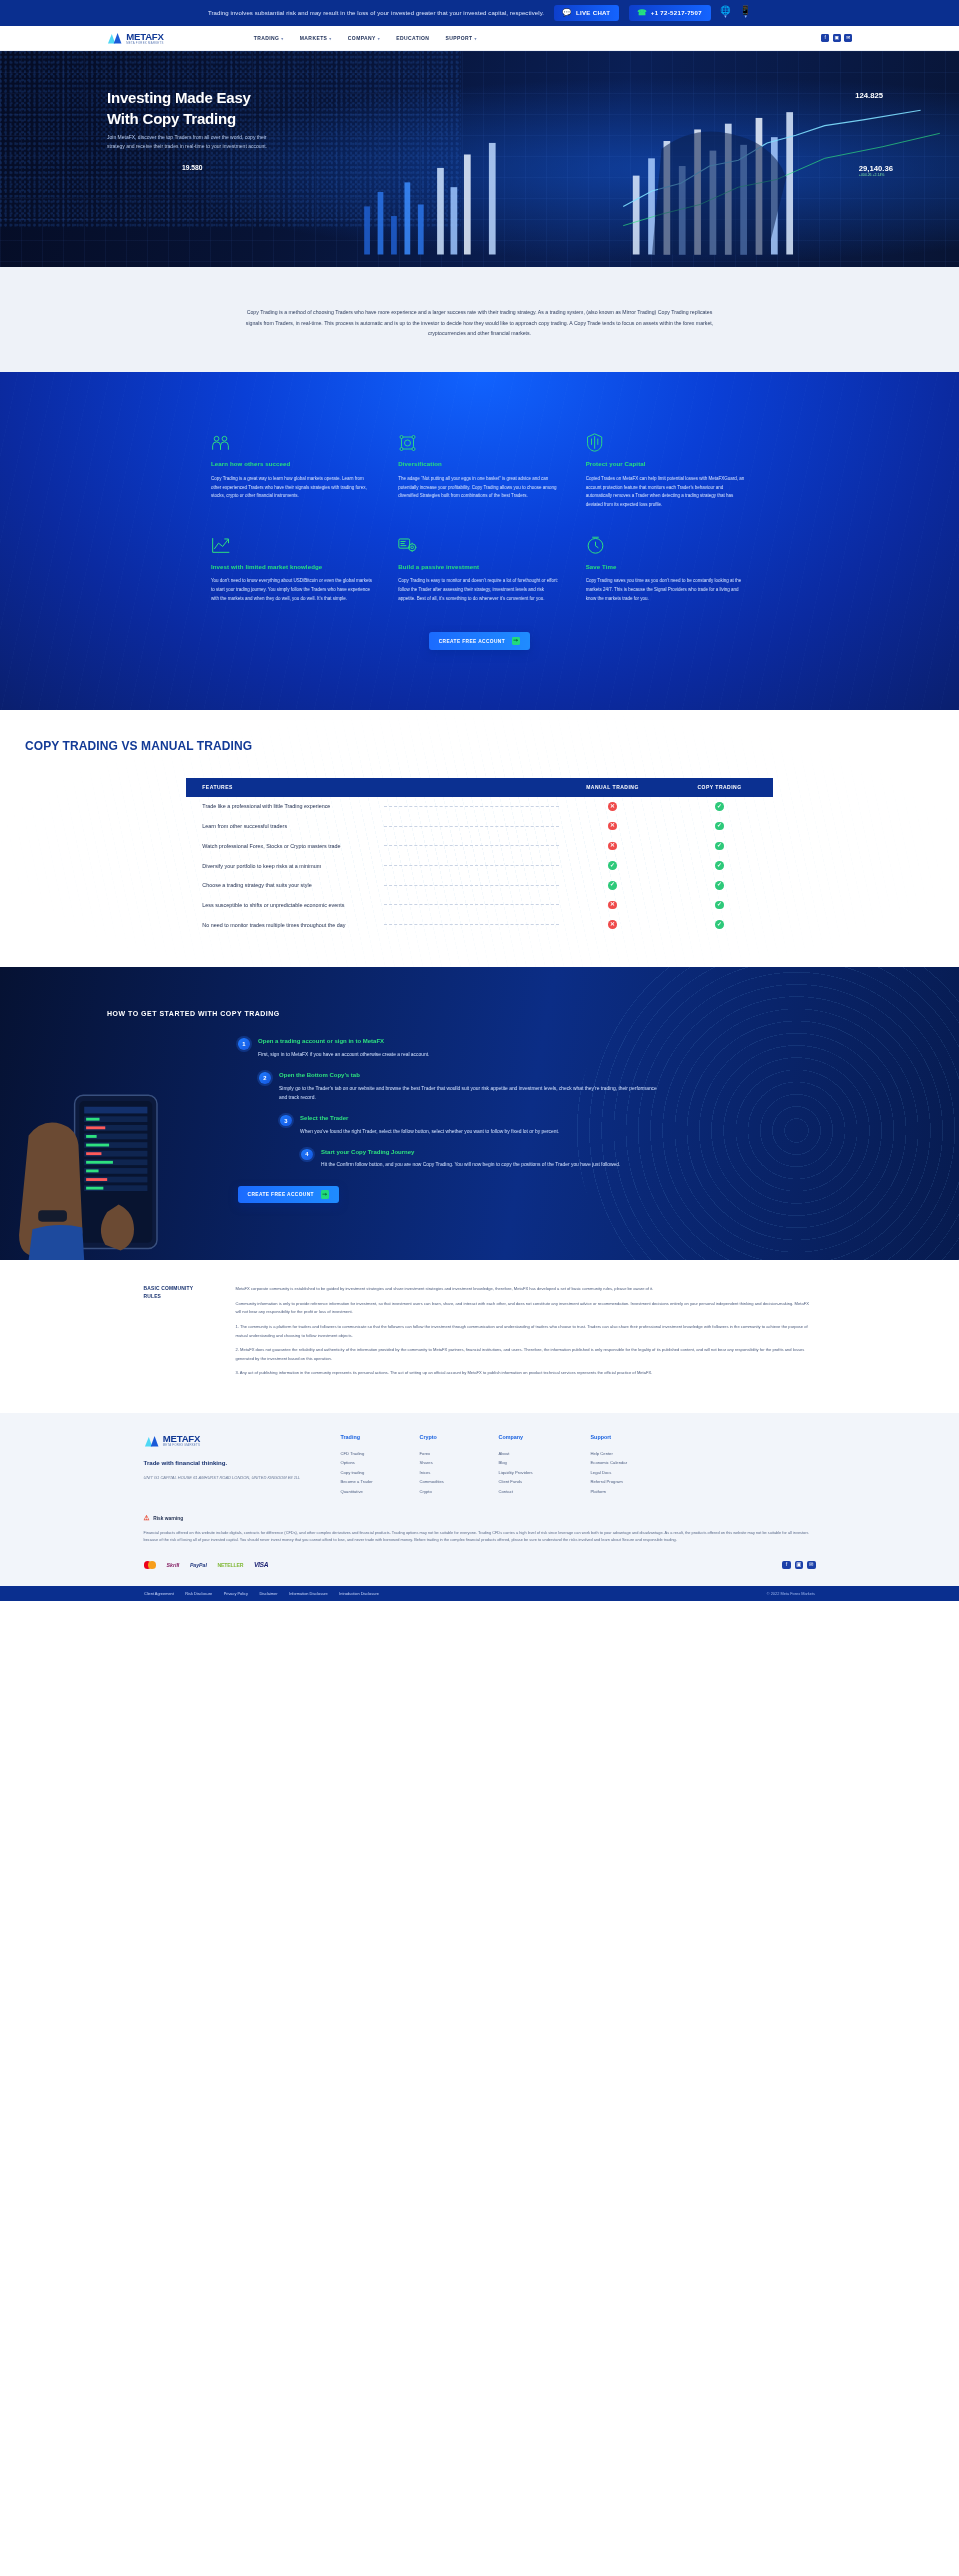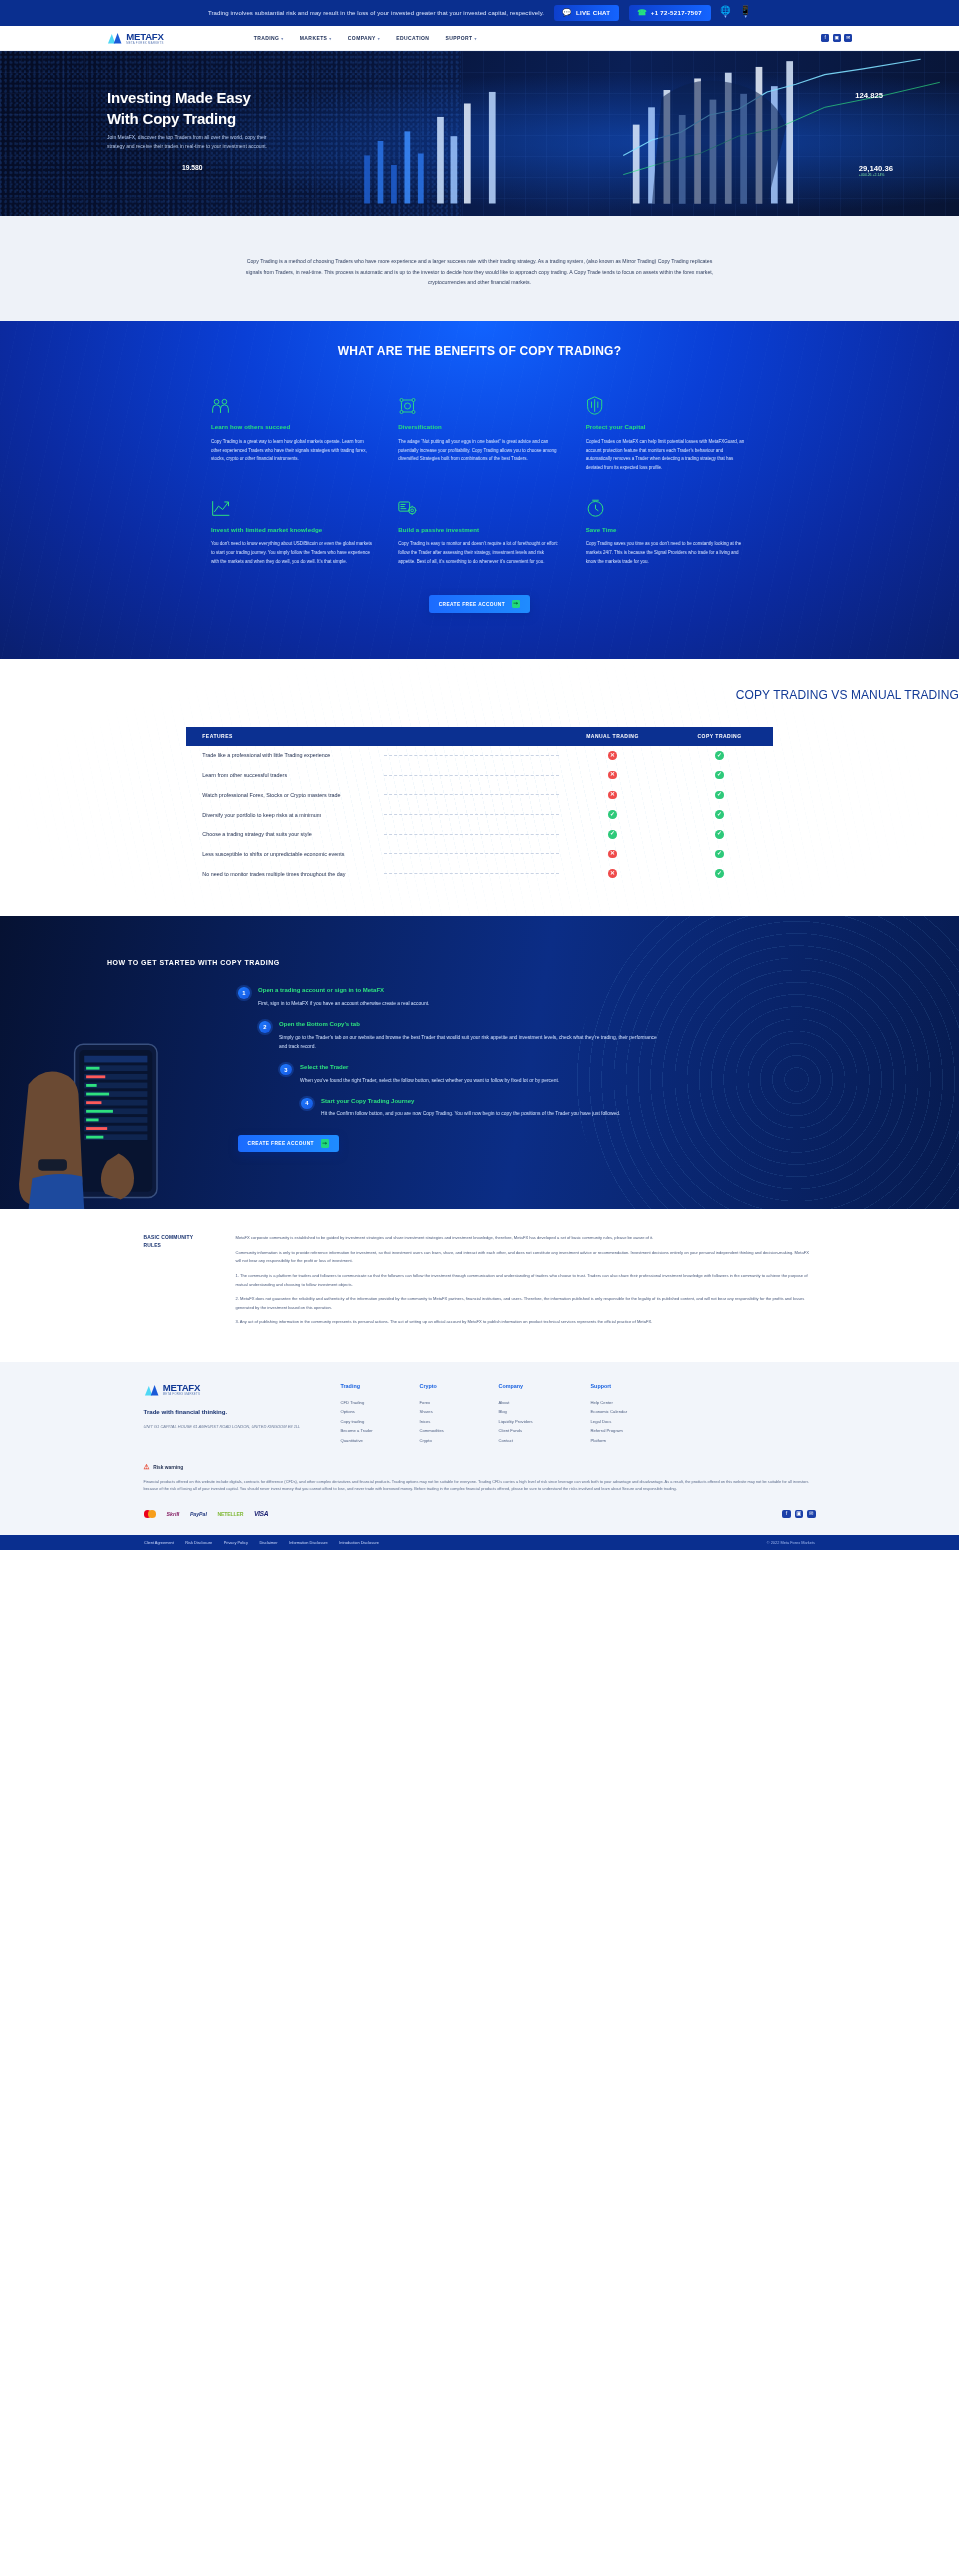--- a/index.html
+++ b/index.html
@@ -48,21 +48,21 @@
   .navmenu a .ar { font-size:3.8px; color:#7a8db8; }
   .social { margin-left:auto; display:flex; gap:3.8px; }
   .social i {
     width:7.7px; height:7.7px; border-radius:1.4px; background:#1b3fa8;
     display:flex; align-items:center; justify-content:center;
     color:#fff; font-size:4.8px; font-style:normal; line-height:1;
   }
 
   
   .hero {
-    height:165px; position:relative; overflow:hidden;
+    height:216px; position:relative; overflow:hidden;
     background:
       radial-gradient(ellipse at 72% 55%, rgba(20,90,220,.55) 0%, rgba(7,20,60,0) 55%),
       linear-gradient(110deg,#050c24 0%,#071335 32%,#0a1f55 62%,#081433 100%);
   }
   .hero .grid {
     position:absolute; inset:0;
     background-image:
       linear-gradient(rgba(90,150,255,.06) 1px, transparent 1px),
       linear-gradient(90deg, rgba(90,150,255,.06) 1px, transparent 1px);
     background-size:21px 21px;
@@ -142,22 +142,22 @@
 
   
   .compare { background:#fff; padding:29px 0 33px; position:relative; overflow:hidden; }
   .compare .wavebg {
     position:absolute; inset:0; opacity:.5;
     background:repeating-linear-gradient(78deg, transparent 0 8.6px, rgba(180,215,235,.35) 8.6px 9.2px);
     -webkit-mask-image:radial-gradient(ellipse at 50% 55%, #000 10%, transparent 72%);
             mask-image:radial-gradient(ellipse at 50% 55%, #000 10%, transparent 72%);
   }
   .compare h2 {
-    position:relative; text-align:right;
-    font-size:12px; font-weight:normal; color:#123a96; letter-spacing:0.1px;
+    position:relative; text-align:left;
+    font-size:12px; font-weight:bold; color:#123a96; letter-spacing:0.1px;padding-left:25px;
   }
   .ctable { position:relative; width:587px; margin:25px auto 0; }
   .ctable .thead {
     display:flex; background:#0b3091; color:#fff; height:19px; align-items:center;
   }
   .ctable .thead .c1 { flex:1; padding-left:16.3px; font-size:5px; font-weight:bold; letter-spacing:0.5px; }
   .ctable .thead .c2, .ctable .thead .c3 {
     width:107px; text-align:center; font-size:5px; font-weight:bold; letter-spacing:0.5px;
   }
   .ctable .trow {
@@ -388,21 +388,20 @@
     </div>
     <div class="px" style="left:182px; top:113px; font-size:6.7px;">19.580</div>
   </div>
 
   <div class="whatis">
     <p>Copy Trading is a method of choosing Traders who have more experience and a larger success rate with their trading strategy. As a trading system, (also known as Mirror Trading) Copy Trading replicates signals from Traders, in real-time. This process is automatic and is up to the investor to decide how they would like to approach copy trading. A Copy Trade tends to focus on assets within the forex market, cryptocurrencies and other financial markets.</p>
   </div>
 
   <div class="benefits">
     <div class="lines"></div>
-    <h2>WHAT ARE THE BENEFITS OF COPY TRADING?</h2>
     <div class="bgrid">
 
       <div class="bcard">
         <div class="ic">
           <svg width="19" height="17.3" viewBox="0 0 24 22" fill="none" stroke="#2ee07f" stroke-width="1.2">
             <circle cx="7" cy="6" r="3"></circle>
               <circle cx="17" cy="6" r="3"></circle>
             <path d="M2 20v-5a5 5 0 015-5h0a5 5 0 015 5v5M12 20v-5a5 5 0 015-5h0a5 5 0 015 5v5"></path>
           </svg>
         </div>

